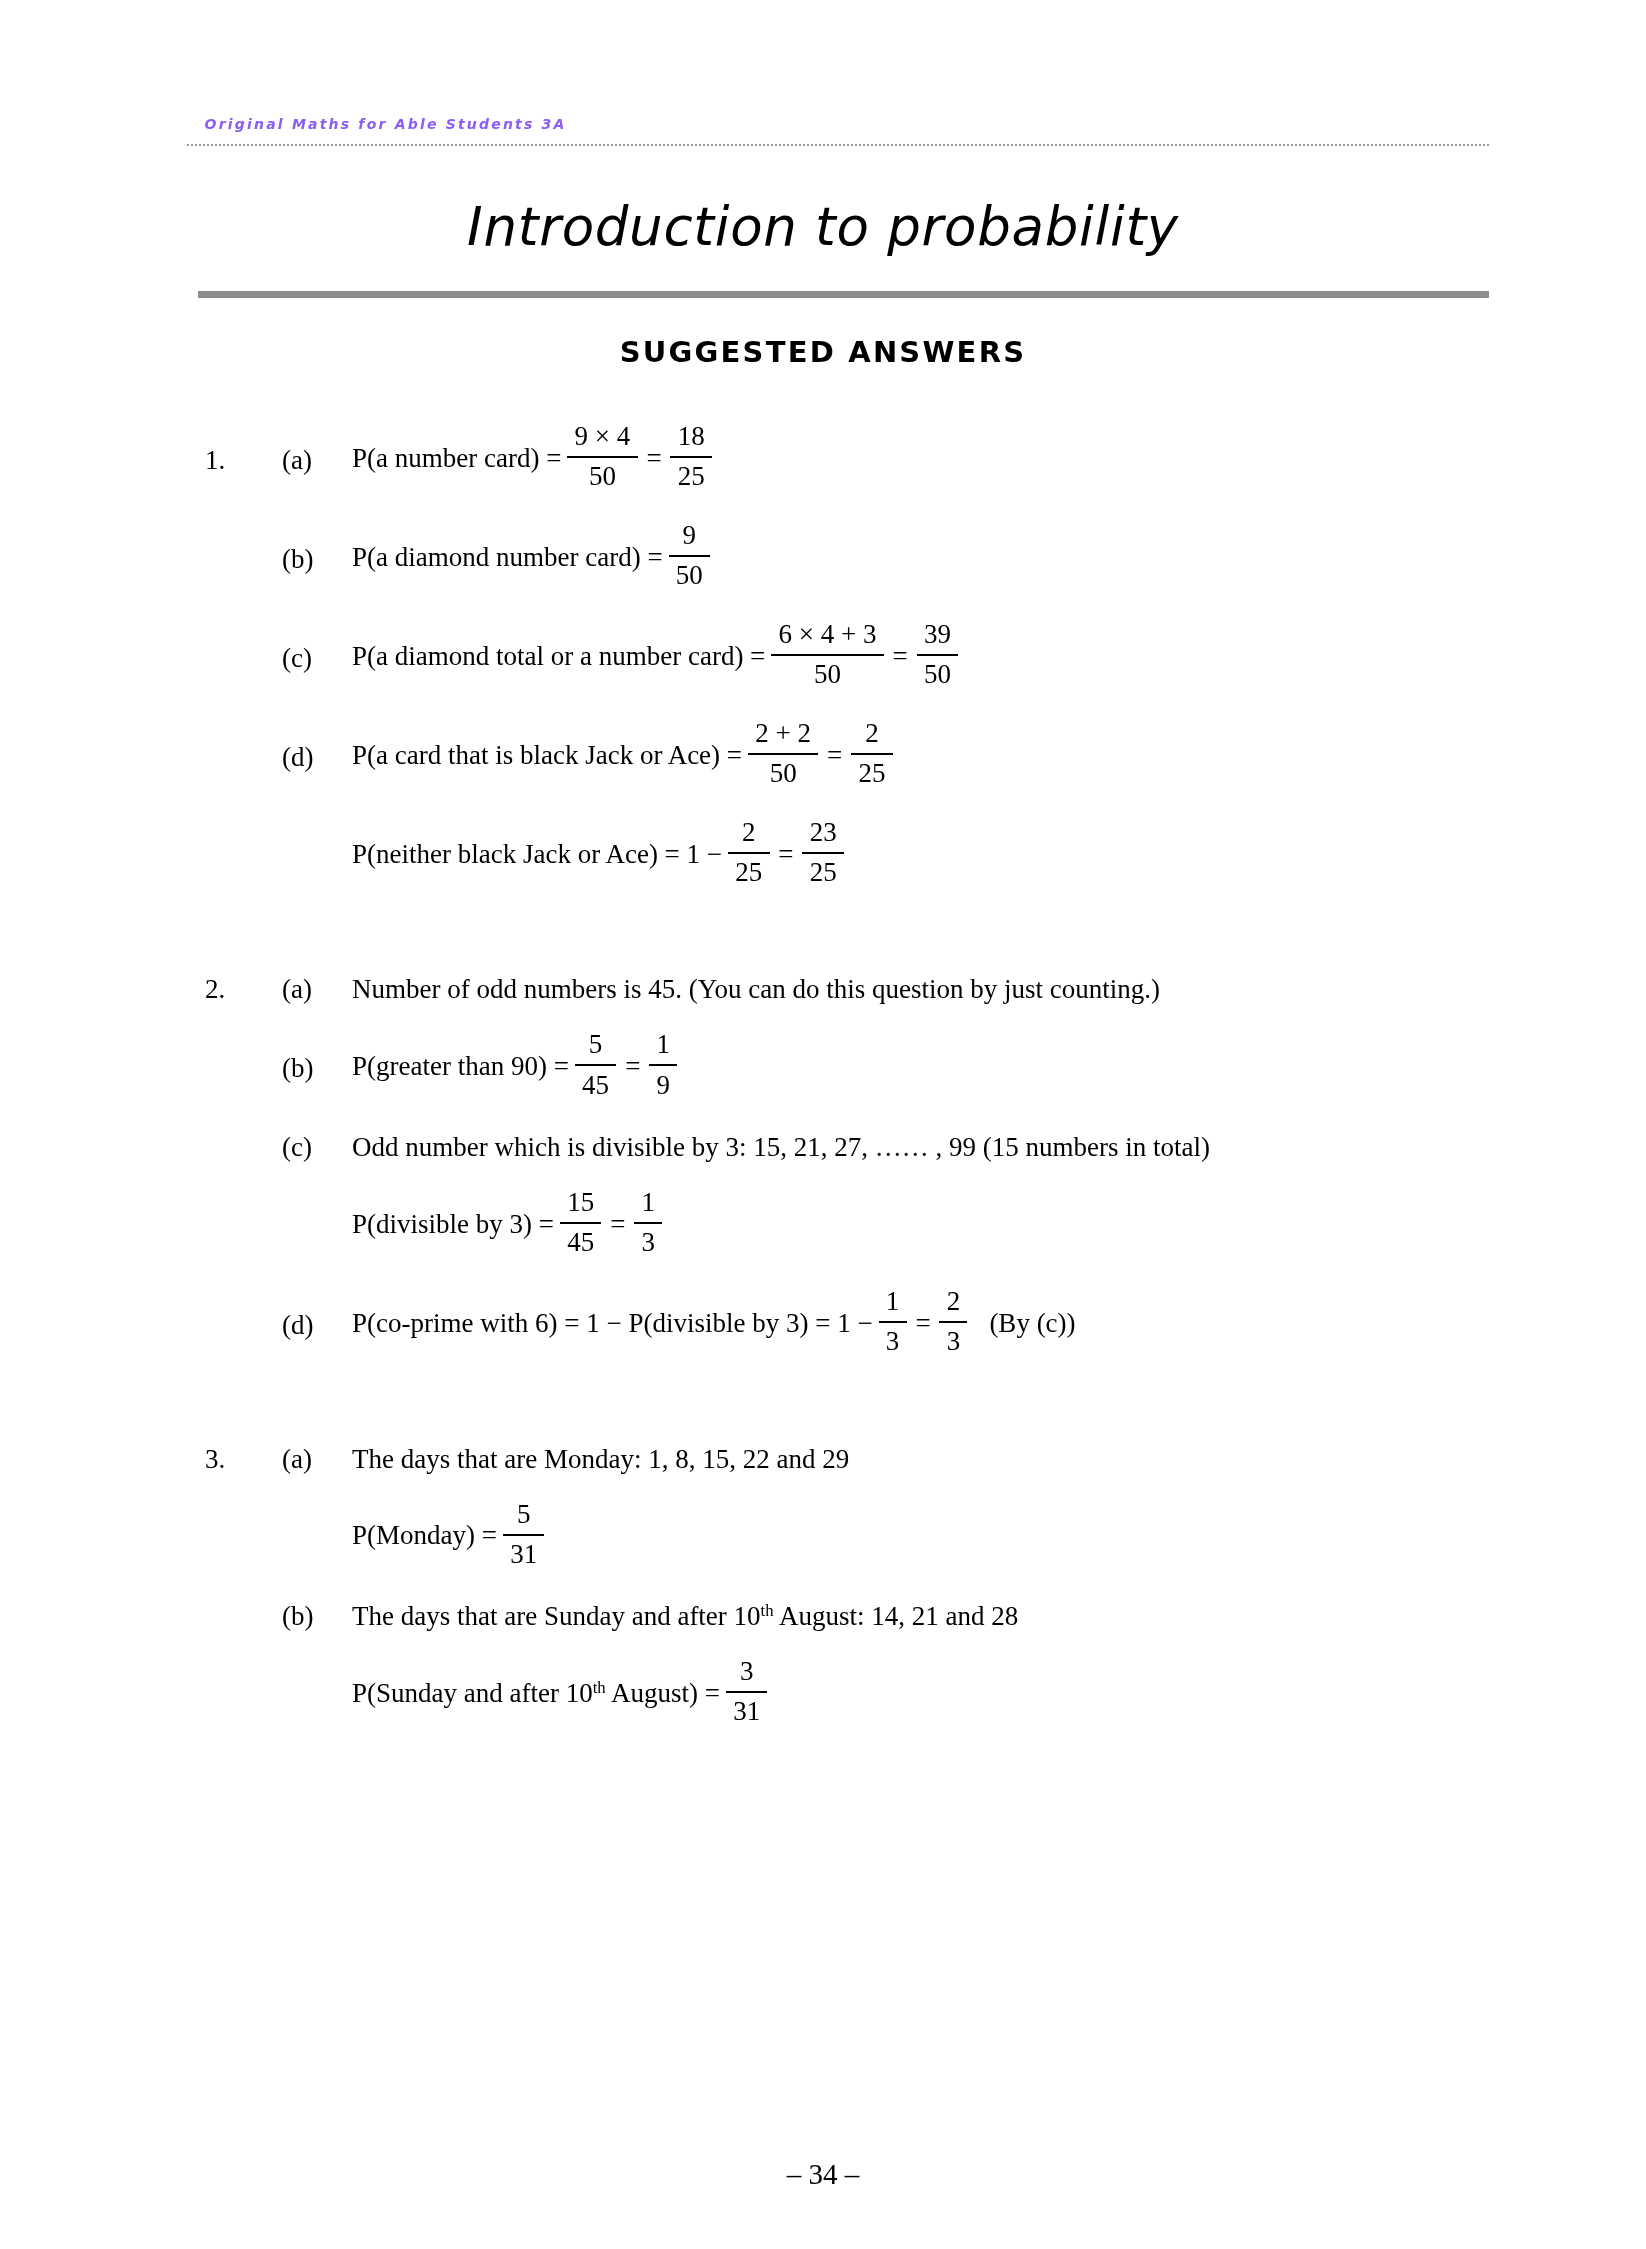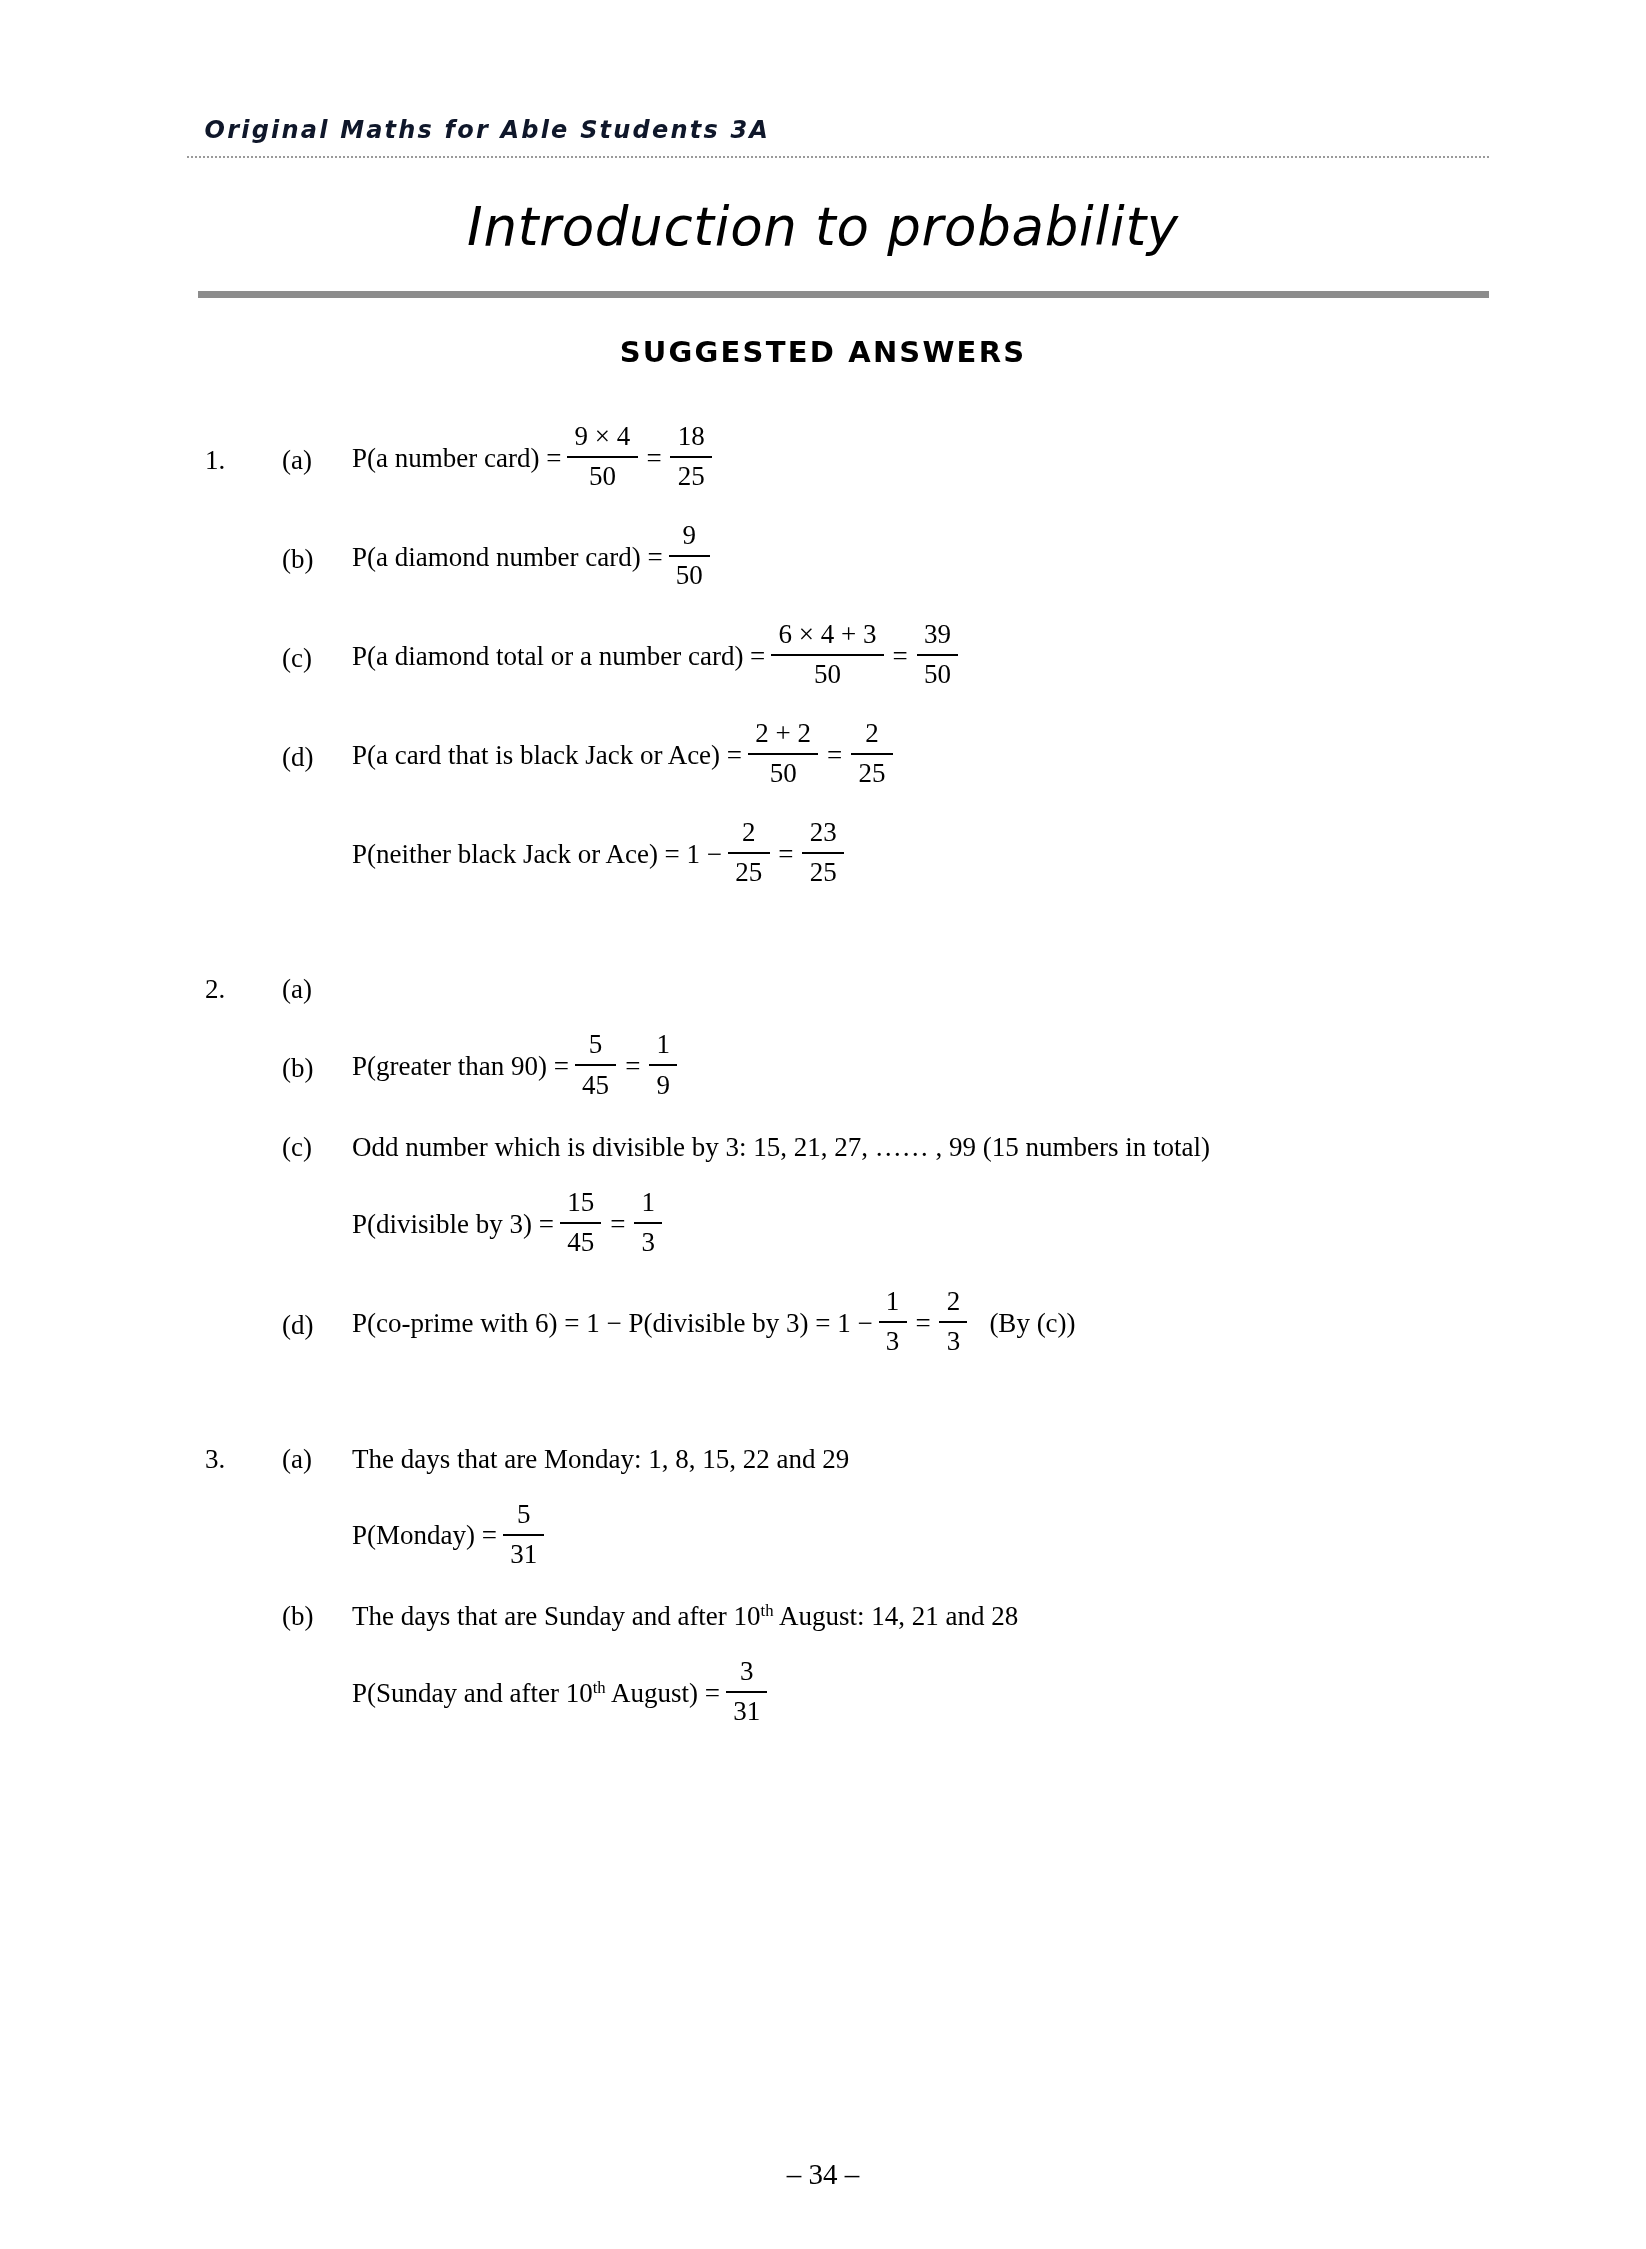--- a/index.html
+++ b/index.html
@@ -18,23 +18,23 @@
     left:187px;
     top:116px;
     width:1302px;
     border-bottom:2.2px dotted #9a9a9a;
     padding-bottom:11.7px;
   }
   .book-header-text{
     font-family:"DejaVu Sans", sans-serif;
     font-weight:bold;
     font-style:italic;
-    font-size:24px;
+    font-size:14px;
     letter-spacing:2.2px;
-    color:#0f172a;
+    color:#8b5cf6;
     padding-left:17.6px;
   }
   
   .doc-title{
     position:absolute;
     top:196px;
     left:0;
     width:100%;
     text-align:center;
     font-family:"DejaVu Sans", sans-serif;
@@ -145,20 +145,21 @@
 
     <div class="qrow q-end">
       <span class="qnum"></span>
       <span class="qlabel"></span>
       <span class="qcontent"><span class="txt">P(neither black Jack or Ace) = 1 −</span><span class="frac"><span class="num">2</span><span class="den">25</span></span><span class="op">=</span><span class="frac"><span class="num">23</span><span class="den">25</span></span></span>
     </div>
 
     <div class="qrow">
       <span class="qnum">2.</span>
       <span class="qlabel">(a)</span>
+      <span class="qcontent"><span class="txt">Number of odd numbers is 45. (You can do this question by just counting.)</span></span>
     </div>
 
     <div class="qrow">
       <span class="qnum"></span>
       <span class="qlabel">(b)</span>
       <span class="qcontent"><span class="txt">P(greater than 90) =</span><span class="frac"><span class="num">5</span><span class="den">45</span></span><span class="op">=</span><span class="frac"><span class="num">1</span><span class="den">9</span></span></span>
     </div>
 
     <div class="qrow">
       <span class="qnum"></span>

